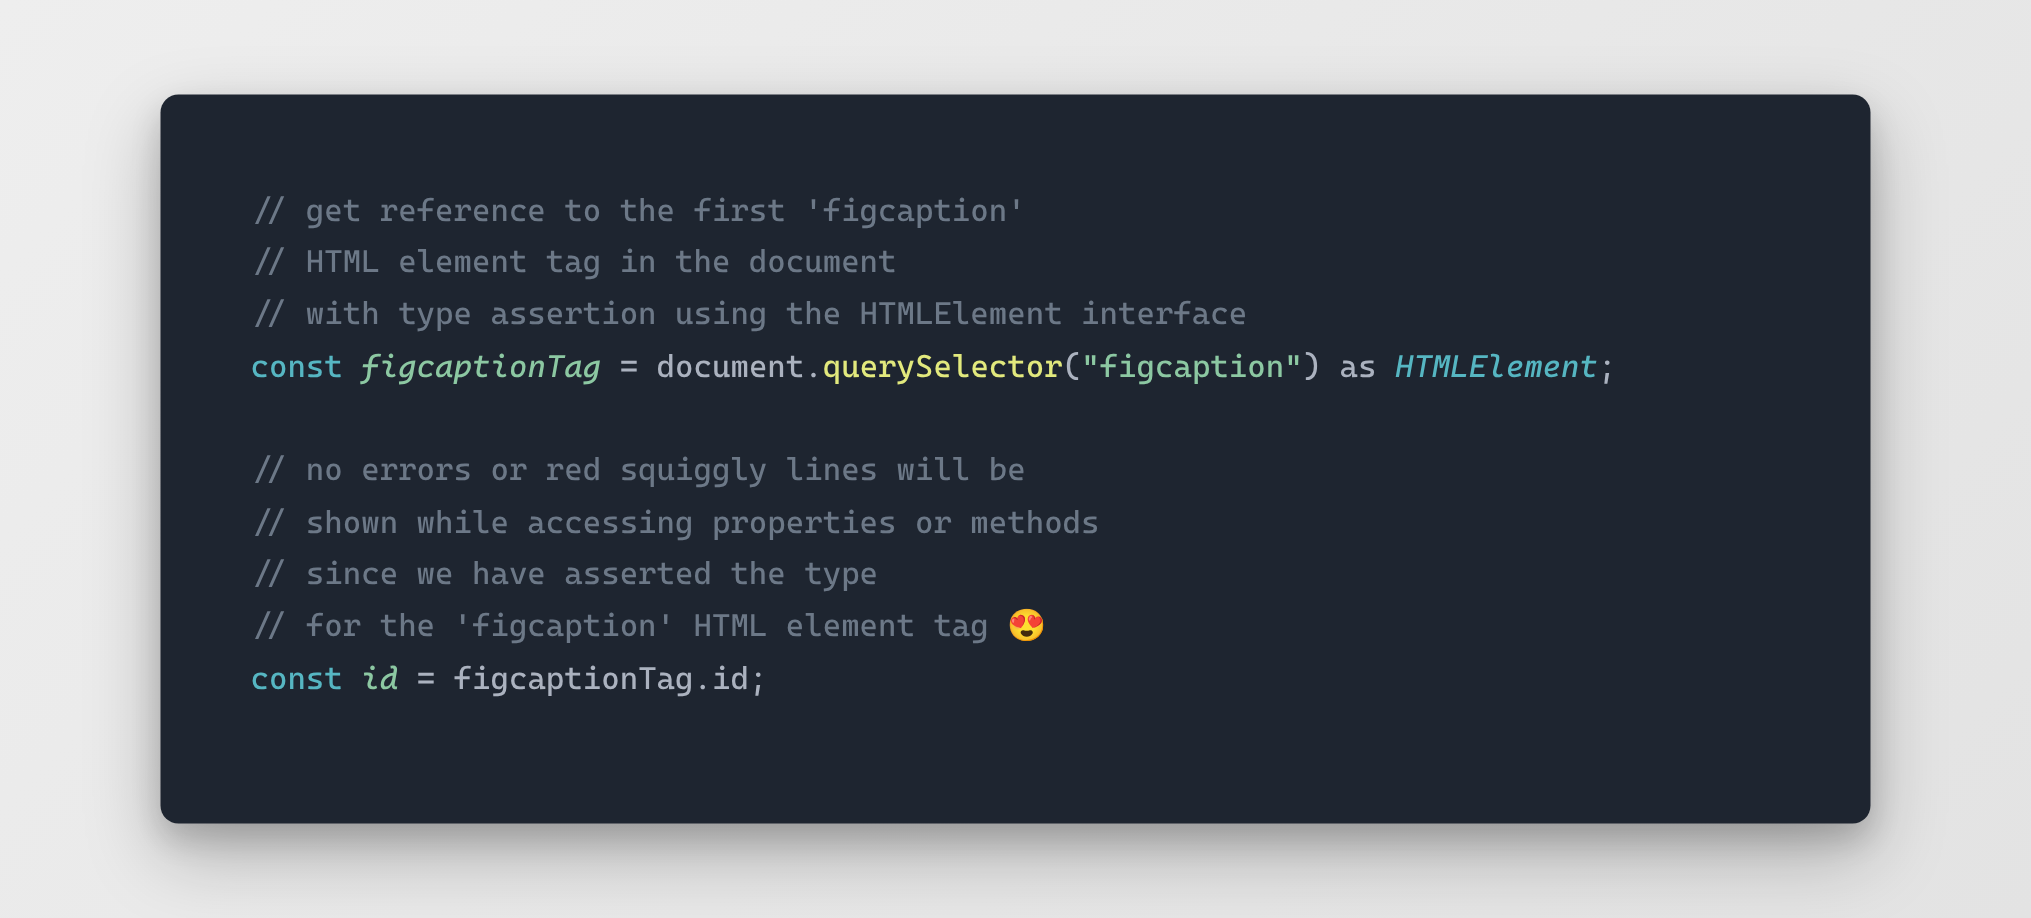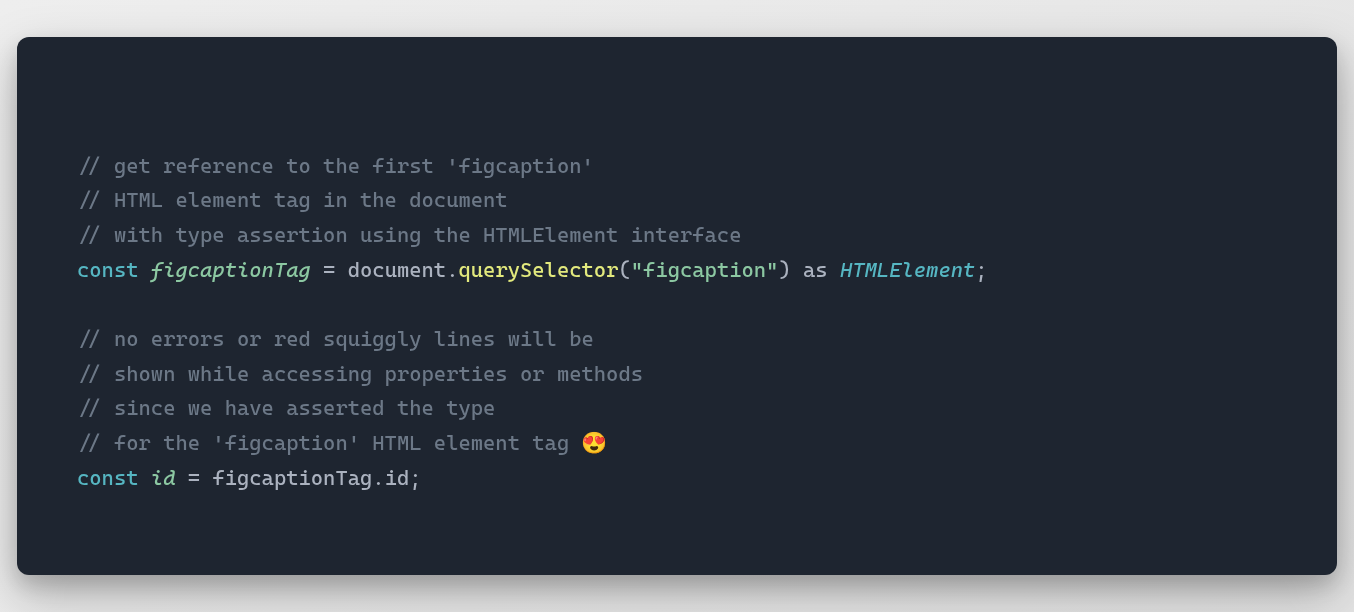--- a/index.html
+++ b/index.html
@@ -7,24 +7,24 @@
     width: 1354px;
     height: 612px;
     background: #e9e9e9;
     background: linear-gradient(135deg, #eeeeee 0%, #e3e3e3 100%);
     display: flex;
     align-items: center;
     justify-content: center;
     font-family: "SF Mono", "Monaco", "Cascadia Code", "Fira Code", "Consolas", monospace;
   }
   .code-card {
-    width: 1320px;
+    width: 1140px;
     background: #1e2530;
     border-radius: 12px;
-    padding: 112px 60px 80px 60px;
+    padding: 60px 60px 80px 60px;
     box-shadow: 0 20px 50px rgba(0,0,0,0.25), 0 10px 20px rgba(0,0,0,0.15);
   }
   pre {
     font-family: inherit;
     font-size: 21px;
     line-height: 1.65;
     white-space: pre;
     color: #abb2bf;
   }
   .tok-comment { color: #6c7887; }

